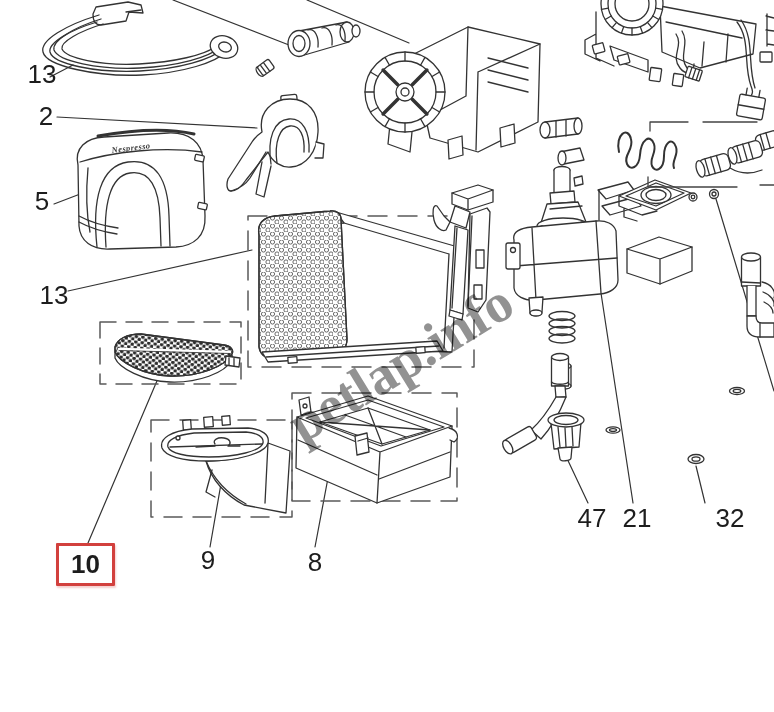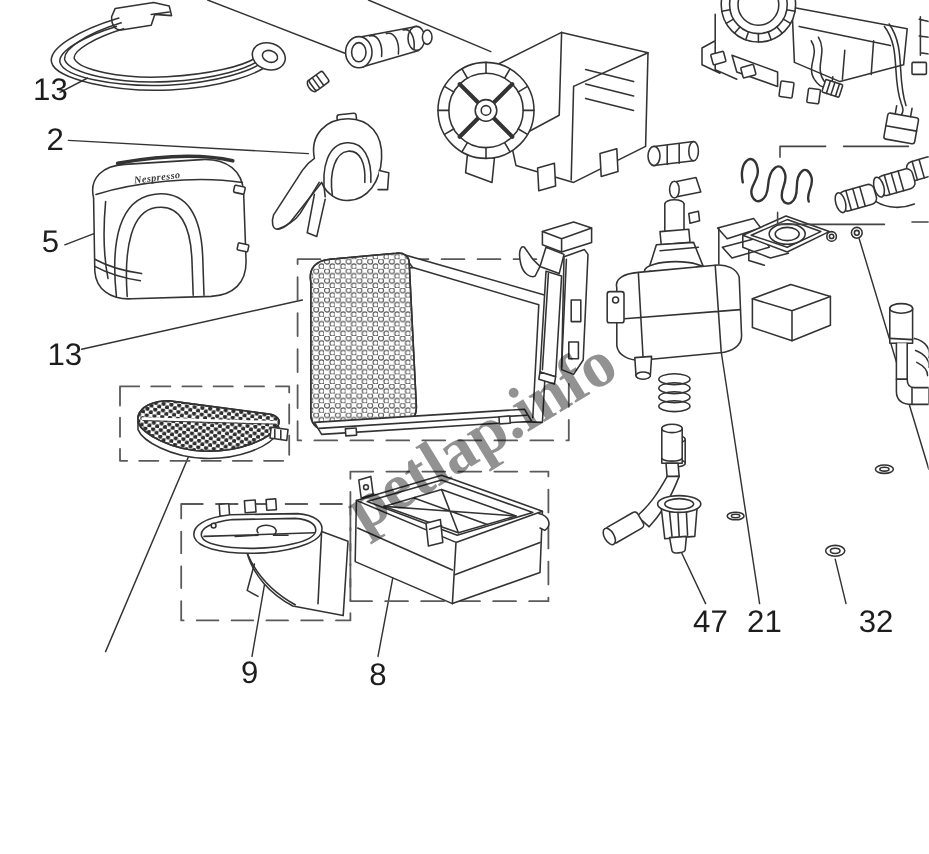--- a/index.html
+++ b/index.html
@@ -353,20 +353,23 @@
   </g>
 </svg>
 
 <div id="watermark">petlap.info</div>
 
 <div class="plabel" style="left:22px;top:60px;width:40px;">13</div>
 <div class="plabel" style="left:26px;top:102px;width:40px;">2</div>
 <div class="plabel" style="left:22px;top:187px;width:40px;">5</div>
 <div class="plabel" style="left:34px;top:281px;width:40px;">13</div>
 
+<div class="highlight-box">
+  <span>10</span>
+</div>
 
 <div class="plabel" style="left:193px;top:546px;width:30px;">9</div>
 <div class="plabel" style="left:300px;top:548px;width:30px;">8</div>
 <div class="plabel" style="left:570px;top:504px;width:44px;">47</div>
 <div class="plabel" style="left:615px;top:504px;width:44px;">21</div>
 <div class="plabel" style="left:688px;top:504px;width:44px;margin-left:20px;">32</div>
 
 </div>
 
 </body></html>

